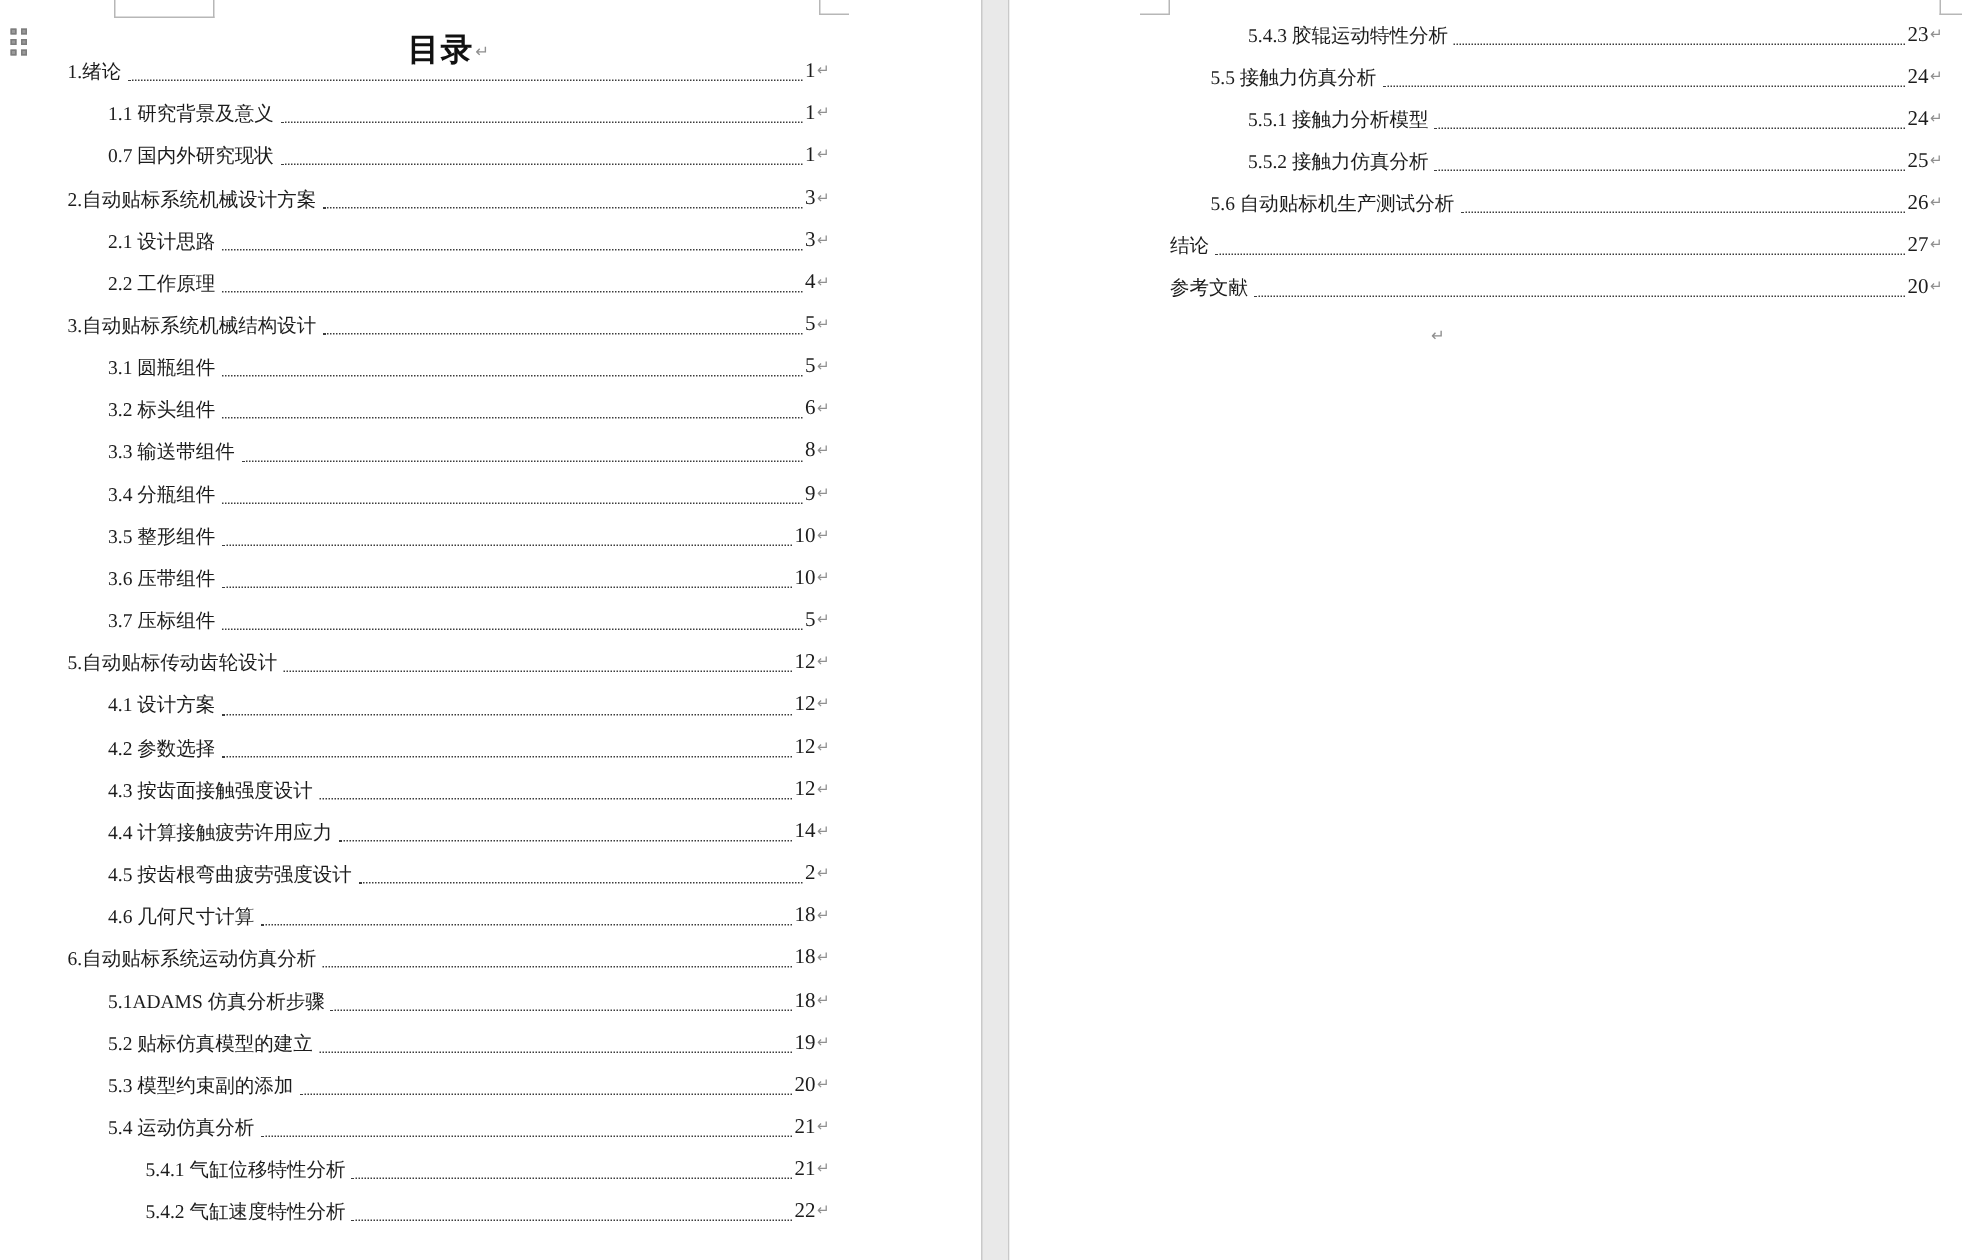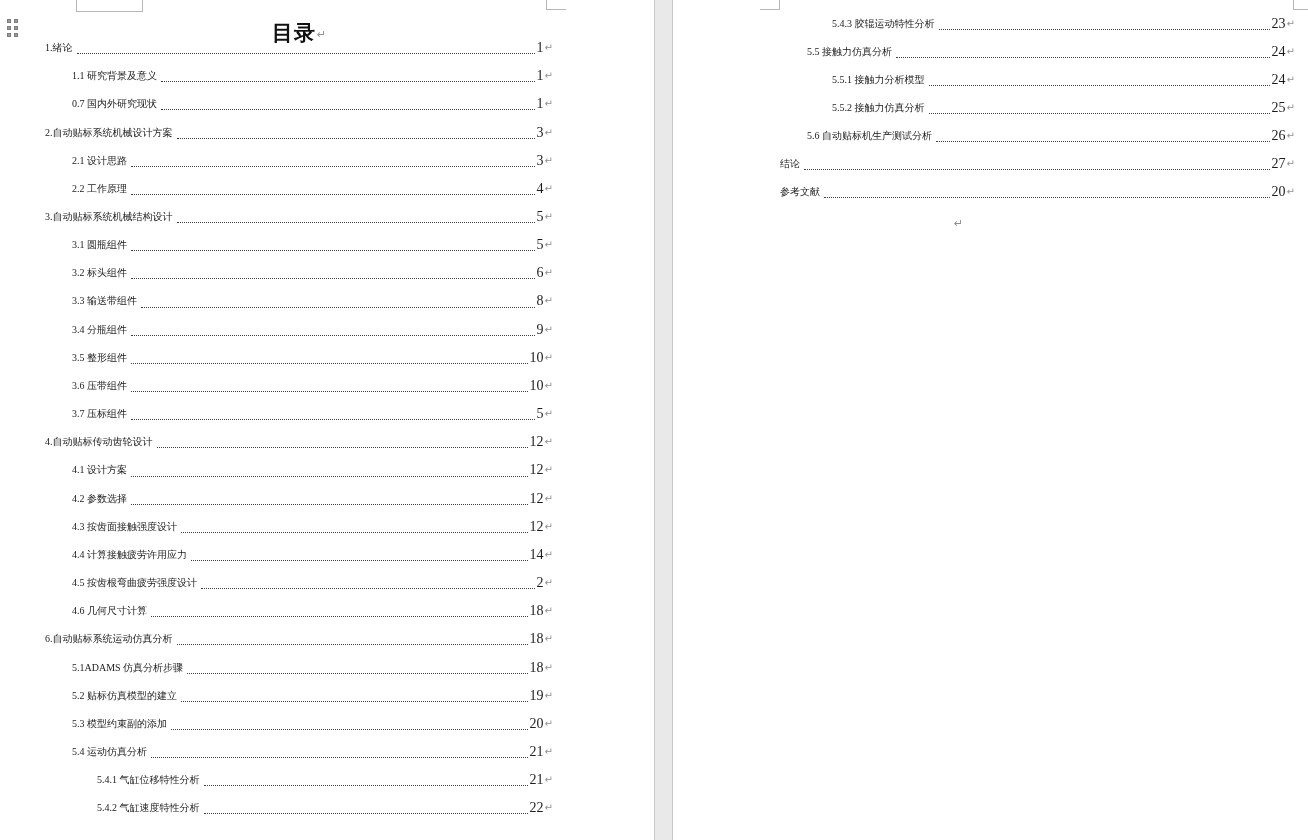--- a/index.html
+++ b/index.html
@@ -71,21 +71,21 @@
   .toc-row {
     display: flex; align-items: center;
     white-space: nowrap;
     color: #1c1c1c;
     cursor: pointer;
   }
   .toc-list-left  .toc-row { height: 28.17px; }
   .toc-list-right .toc-row { height: 28px; }
   .toc-row.lv2 { padding-left: 27px; }
   .toc-row.lv3 { padding-left: 52px; }
-  .toc-label { font-size: 10px; }
+  .toc-label { font-size: 13px; }
   .leader {
     flex: 1;
     align-self: flex-end;
     height: 0;
     border-bottom: 1.6px dotted #3c3c3c;
     margin: 0 2px 8px 4px;
   }
   .toc-page { font-size: 14px; }
   .pilcrow {
     font-size: 10px;
@@ -193,21 +193,21 @@
     <span class="toc-page">10</span>
     <span class="pilcrow">↵</span>
   </div>
         <div class="toc-row lv2">
     <span class="toc-label">3.7 压标组件</span>
     <span class="leader"></span>
     <span class="toc-page">5</span>
     <span class="pilcrow">↵</span>
   </div>
         <div class="toc-row lv1">
-    <span class="toc-label">4.自动贴标传动齿轮设计</span>
+    <span class="toc-label">5.自动贴标传动齿轮设计</span>
     <span class="leader"></span>
     <span class="toc-page">12</span>
     <span class="pilcrow">↵</span>
   </div>
         <div class="toc-row lv2">
     <span class="toc-label">4.1 设计方案</span>
     <span class="leader"></span>
     <span class="toc-page">12</span>
     <span class="pilcrow">↵</span>
   </div>

